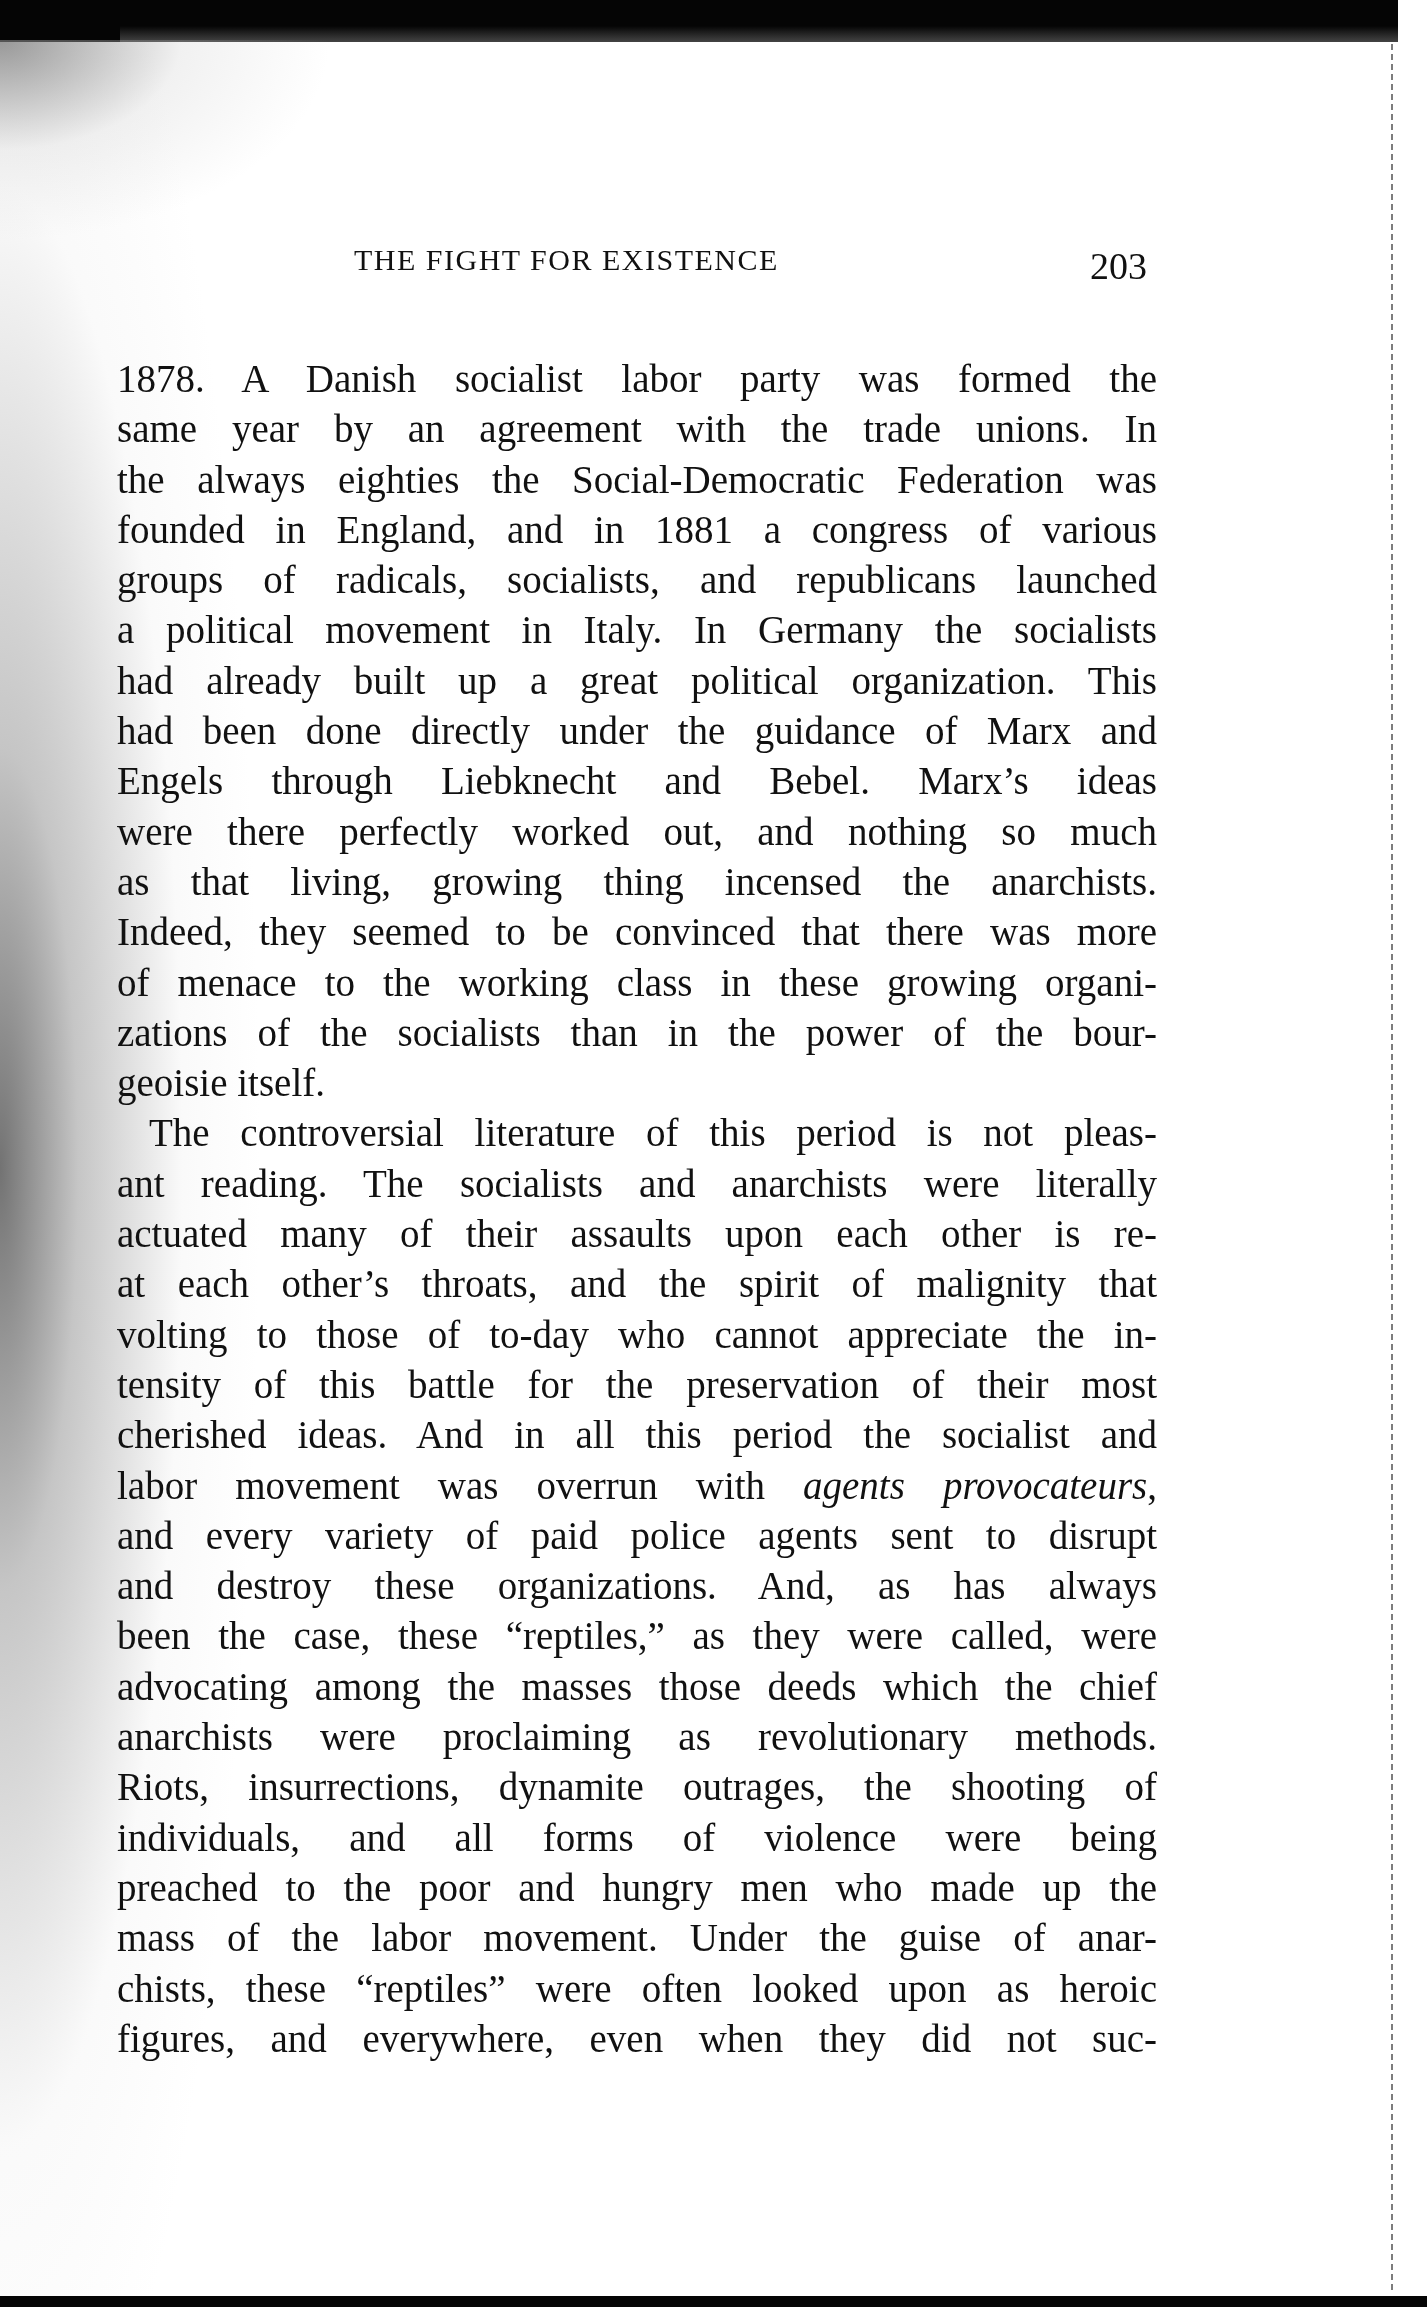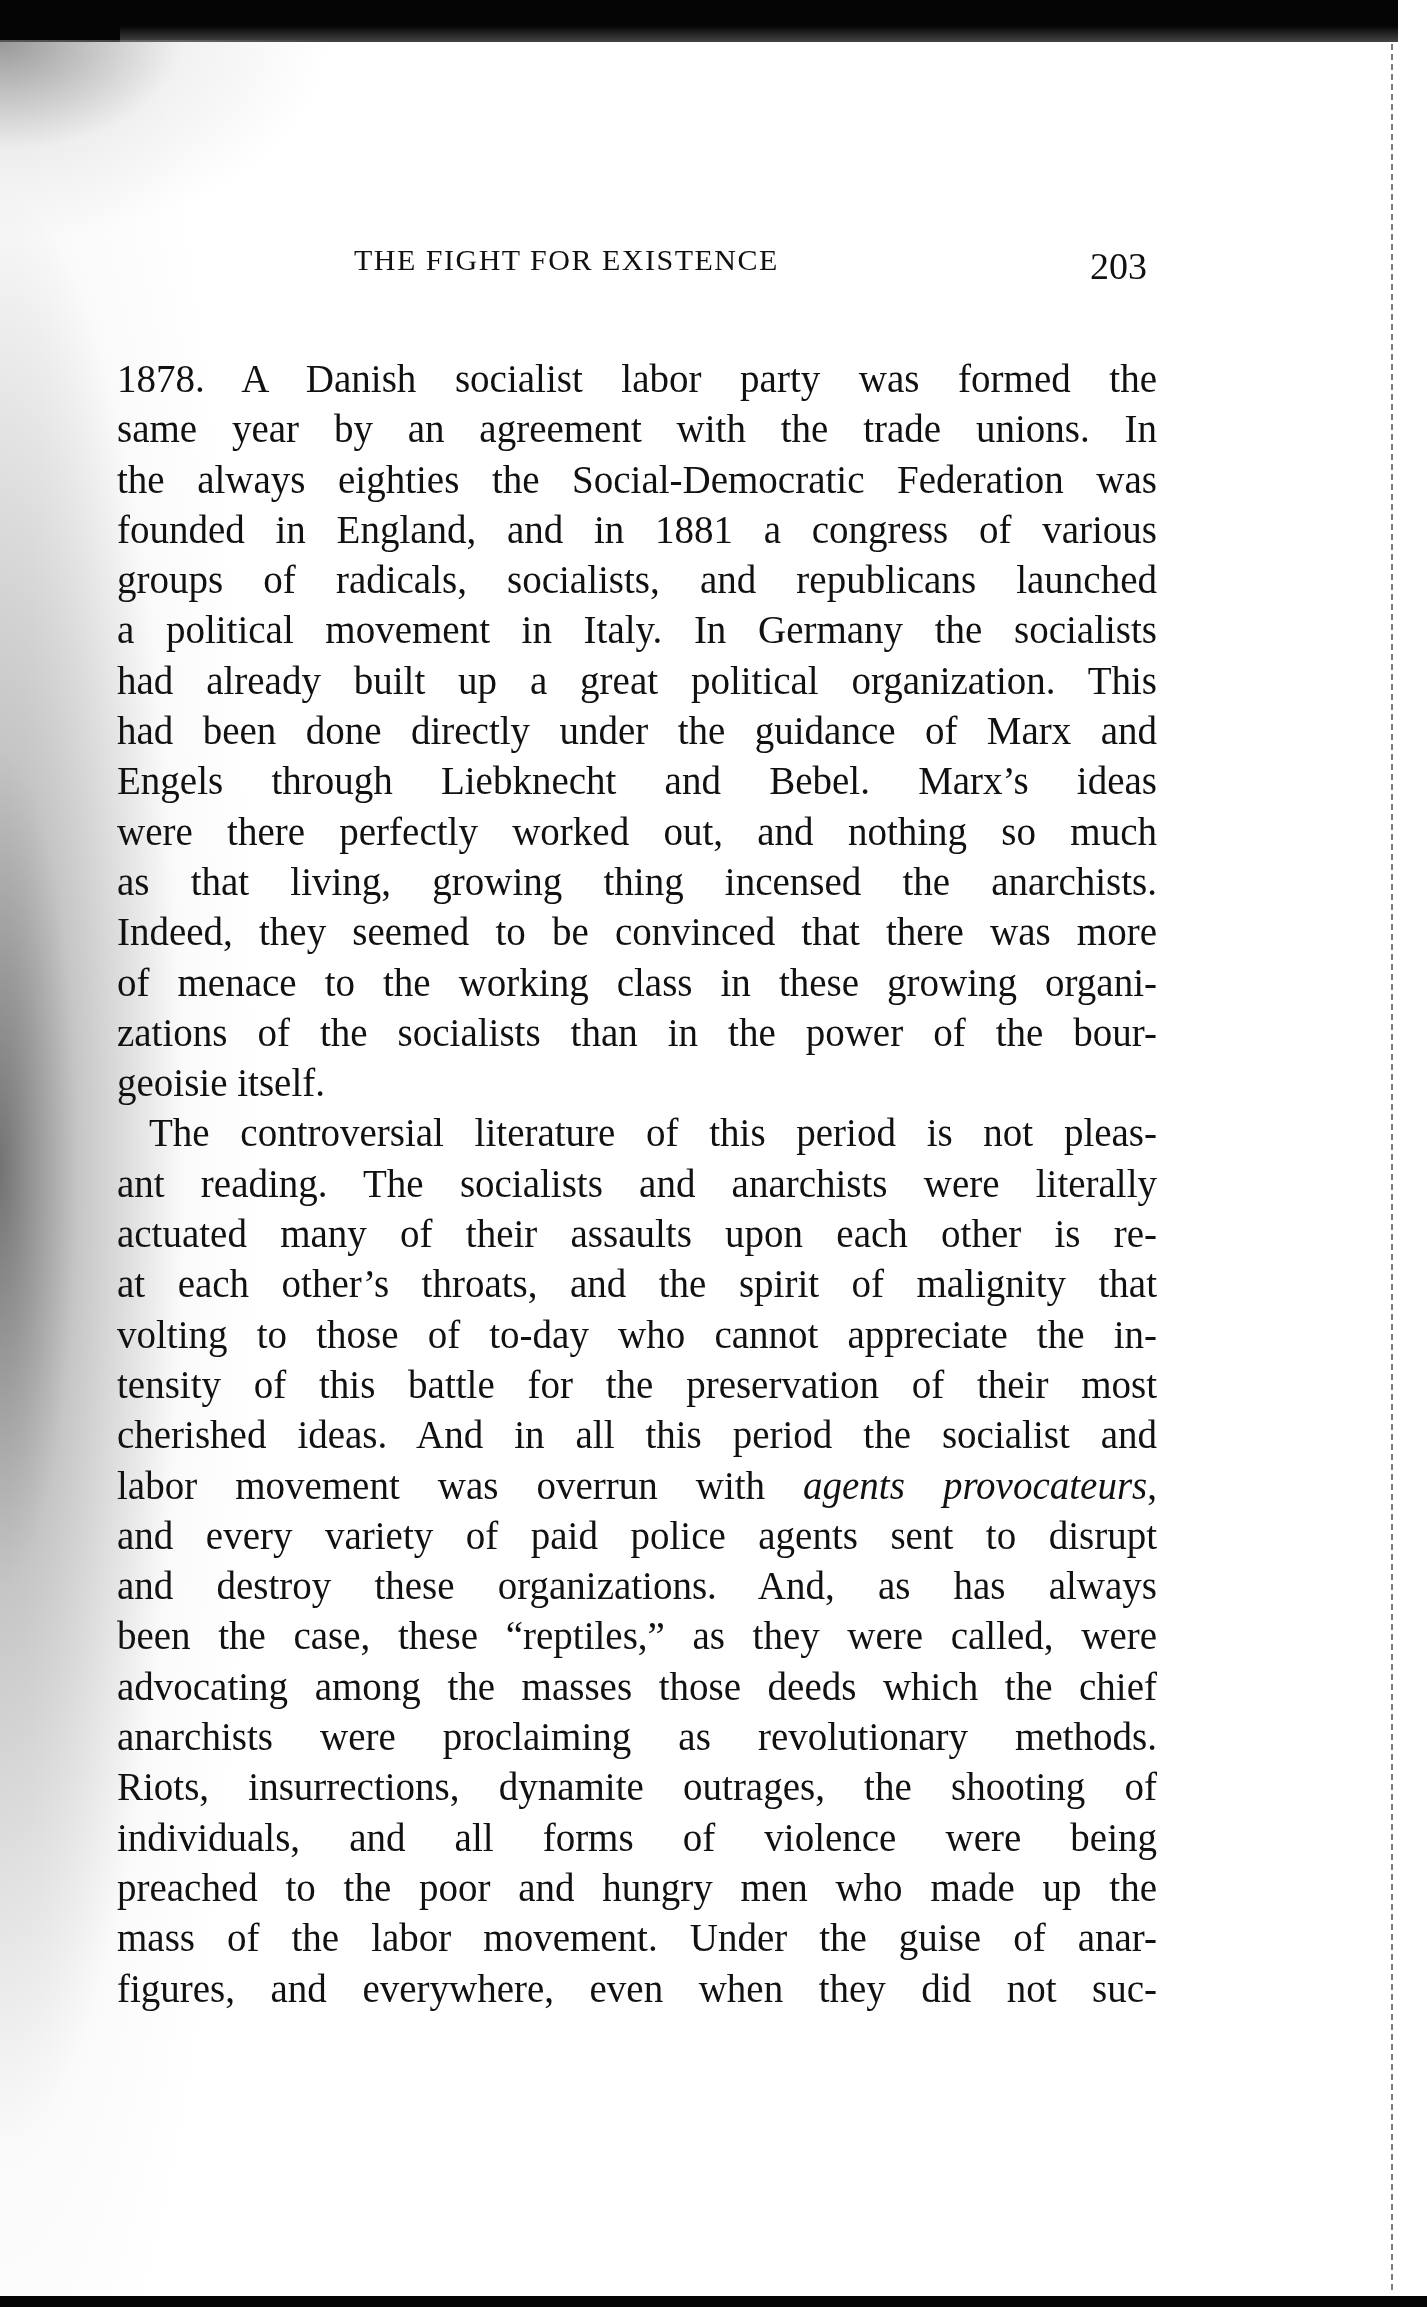--- a/index.html
+++ b/index.html
@@ -102,15 +102,16 @@
     <span class="line"><span>labor movement was overrun with </span><span class="em">agents provocateurs</span><span>,</span></span>
     <span class="line">and every variety of paid police agents sent to disrupt</span>
     <span class="line">and destroy these organizations.  And, as has always</span>
     <span class="line">been the case, these “reptiles,” as they were called, were</span>
     <span class="line">advocating among the masses those deeds which the chief</span>
     <span class="line">anarchists were proclaiming as revolutionary methods.</span>
     <span class="line">Riots, insurrections, dynamite outrages, the shooting of</span>
     <span class="line">individuals, and all forms of violence were being</span>
     <span class="line">preached to the poor and hungry men who made up the</span>
     <span class="line">mass of the labor movement.  Under the guise of anar-</span>
+    <span class="line">chists, these “reptiles” were often looked upon as heroic</span>
     <span class="line">figures, and everywhere, even when they did not suc-</span>
   </div>
 </div>
 
 </body></html>

